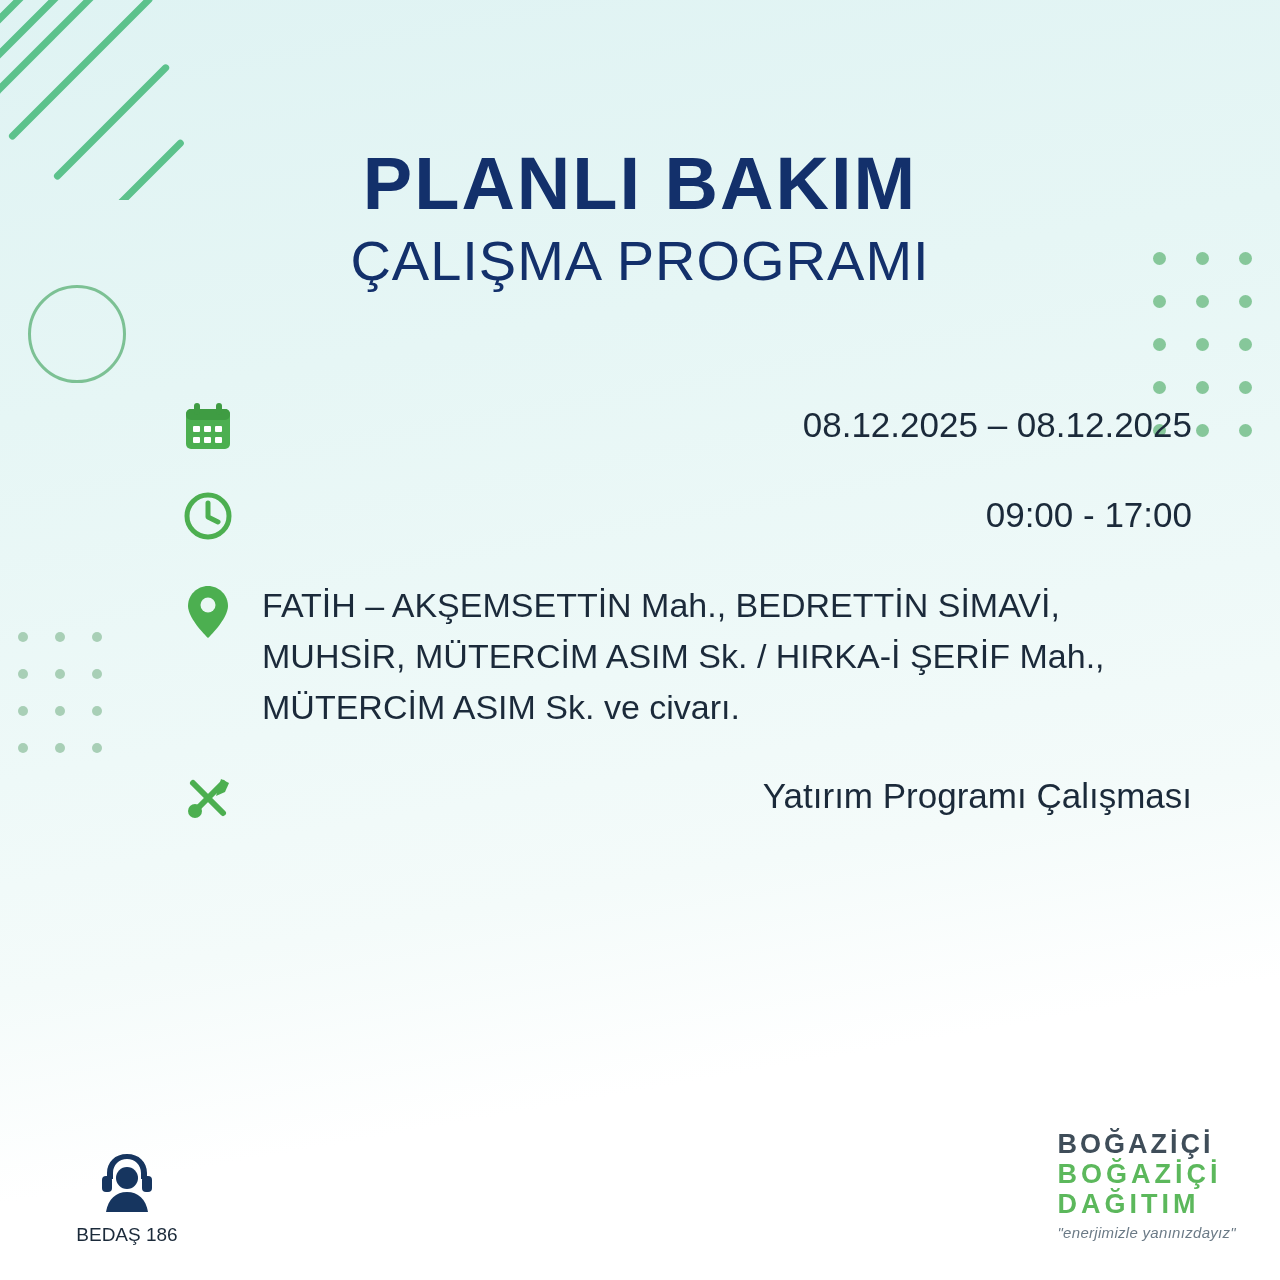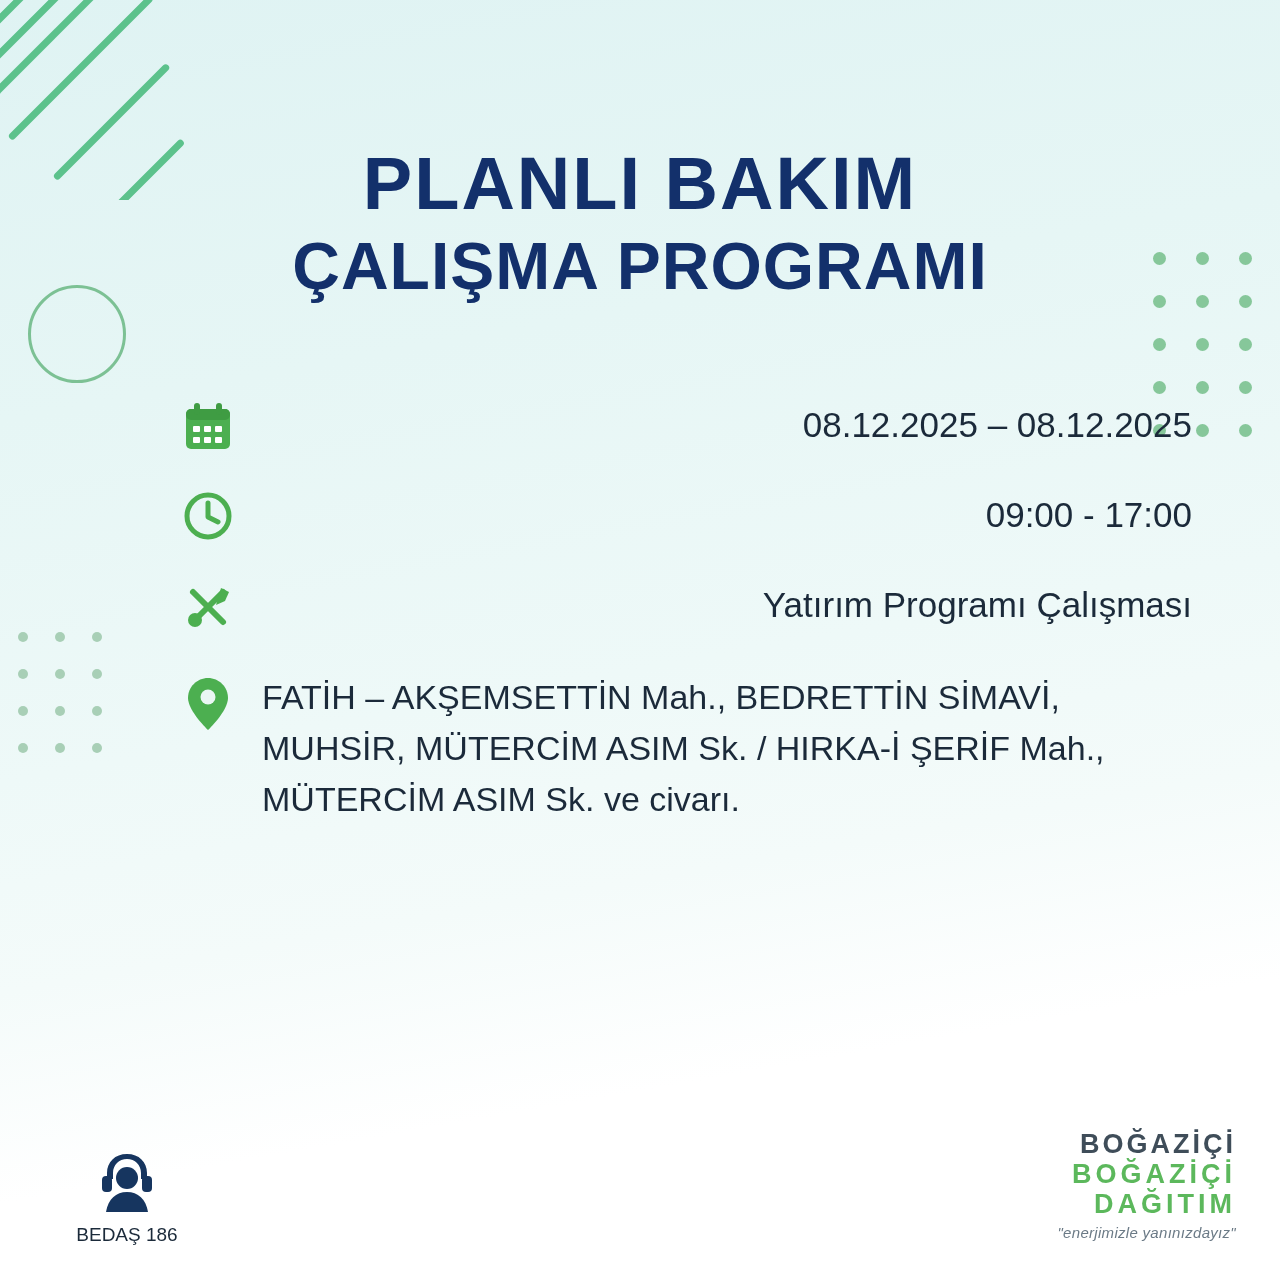--- a/index.html
+++ b/index.html
@@ -92,22 +92,22 @@
   }
   .title-main {
     font-size: 74px;
     font-weight: bold;
     letter-spacing: 2px;
     color: #13306b;
     line-height: 1.02;
     margin: 0;
   }
   .title-sub {
-    font-size: 66px;
-    font-weight: bold;
+    font-size: 56px;
+    font-weight: normal;
     letter-spacing: 1px;
     color: #13306b;
     line-height: 1.15;
     margin: 8px 0 0 0;
   }
 
   
   .info {
     position: absolute;
     top: 398px;
@@ -171,21 +171,20 @@
   .footer-item .cap {
     margin-top: 10px;
     font-size: 19px;
     color: #1b2a3a;
   }
 
   .brand {
     position: absolute;
     right: 44px;
     bottom: 14px;
-    text-align: right;
     line-height: 1.12;
   }
   .brand .l1 {
     font-size: 27px;
     font-weight: bold;
     letter-spacing: 3px;
     color: #3f4d59;
   }
   .brand .l2,
   .brand .l3 {
@@ -281,42 +280,42 @@
     <div class="info-row">
       <div class="info-icon">
         <svg width="52" height="52" viewBox="0 0 52 52" aria-hidden="true">
           <circle cx="26" cy="26" r="21" fill="none" stroke="#4caf50" stroke-width="5"></circle>
           <path d="M26 13 L26 27 L36 32" fill="none" stroke="#4caf50" stroke-width="5" stroke-linecap="round" stroke-linejoin="round"></path>
         </svg>
       </div>
       <div class="info-text">09:00 - 17:00</div>
     </div>
 
+    <div class="info-row location">
+      <div class="info-icon">
+        <svg width="46" height="56" viewBox="0 0 46 56" aria-hidden="true">
+          <path d="M23 2 C12 2 3 11 3 22 C3 35 23 54 23 54 C23 54 43 35 43 22 C43 11 34 2 23 2 Z" fill="#4caf50"></path>
+          <circle cx="23" cy="21" r="7.5" fill="#eaf7f4"></circle>
+        </svg>
+      </div>
+      <div class="info-text">FATİH – AKŞEMSETTİN Mah., BEDRETTİN SİMAVİ, MUHSİR, MÜTERCİM ASIM Sk. / HIRKA-İ ŞERİF Mah., MÜTERCİM ASIM Sk. ve civarı.</div>
+    </div>
+
     <div class="info-row">
       <div class="info-icon">
         <svg width="54" height="54" viewBox="0 0 54 54" aria-hidden="true">
           <g stroke="#4caf50" stroke-width="6" stroke-linecap="round">
             <line x1="12" y1="12" x2="42" y2="42"></line>
             <line x1="42" y1="12" x2="18" y2="36"></line>
           </g>
           <circle cx="14" cy="40" r="7" fill="#4caf50"></circle>
           <path d="M40 8 l8 4 -4 9 -9 4 z" fill="#4caf50"></path>
         </svg>
       </div>
       <div class="info-text">Yatırım  Programı Çalışması</div>
-    </div>
-
-    <div class="info-row location">
-      <div class="info-icon">
-        <svg width="46" height="56" viewBox="0 0 46 56" aria-hidden="true">
-          <path d="M23 2 C12 2 3 11 3 22 C3 35 23 54 23 54 C23 54 43 35 43 22 C43 11 34 2 23 2 Z" fill="#4caf50"></path>
-          <circle cx="23" cy="21" r="7.5" fill="#eaf7f4"></circle>
-        </svg>
-      </div>
-      <div class="info-text">FATİH – AKŞEMSETTİN Mah., BEDRETTİN SİMAVİ, MUHSİR, MÜTERCİM ASIM Sk. / HIRKA-İ ŞERİF Mah., MÜTERCİM ASIM Sk. ve civarı.</div>
     </div>
 
   </div>
 
   <div class="footer">
 
     <div class="footer-items">
 
       <div class="footer-item">
         <div class="glyph">

